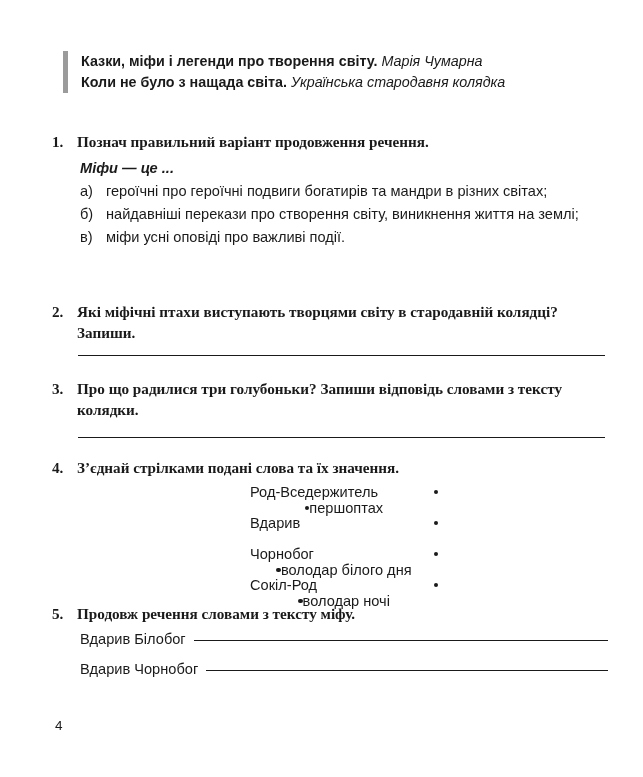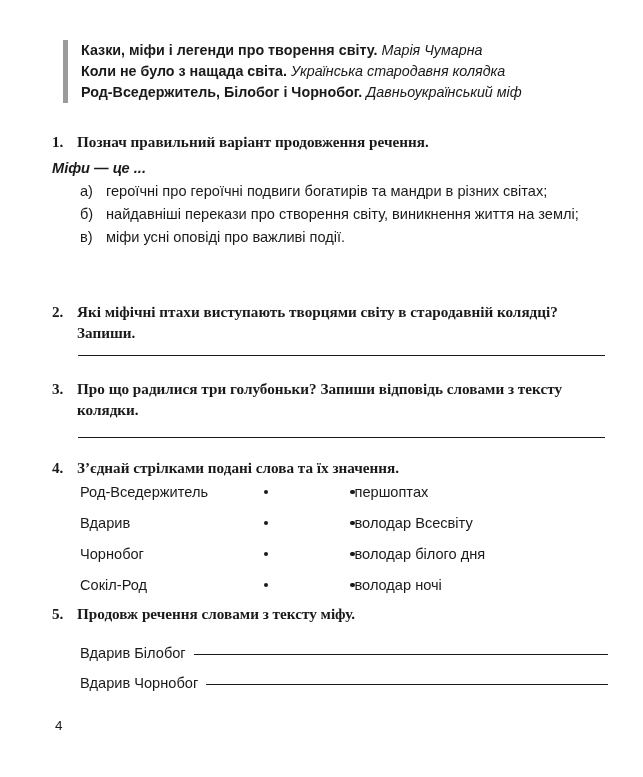--- a/index.html
+++ b/index.html
@@ -20,21 +20,21 @@
     position: absolute;
     left: 0; top: 0;
     width: 643px;
     height: 777px;
   }
 
   
   .header {
     position: absolute;
     left: 63px;
-    top: 40px;
+    top: 51px;
     width: 545px;
     display: flex;
     align-items: stretch;
     justify-content: flex-end;
   }
   .header-bar {
     width: 5px;
     min-width: 5px;
     background: #9b9b9b;
     margin-right: 13px;
@@ -77,20 +77,21 @@
     font-family: "Liberation Serif", serif;
     font-weight: bold;
     font-size: 15.2px;
     line-height: 21px;
     flex: 1;
   }
 
   
   #q1 { top: 131px; }
   .lead-in {
+    margin-left: 28px;
     margin-top: 6px;
     font-family: "Liberation Sans", sans-serif;
     font-weight: bold;
     font-style: italic;
     font-size: 14.6px;
     line-height: 21px;
   }
   .options {
     margin-left: 28px;
     margin-top: 1px;
@@ -127,22 +128,23 @@
 
   
   #q4 { top: 457px; }
   .match {
     margin-top: 6px;
     margin-left: 28px;
     font-size: 14.6px;
   }
   .match-row {
     display: flex;
-    align-items: flex-start;
+    align-items: center;
     height: 31px;
+    flex-direction: column;
   }
   .match-left {
     width: 188px;
     min-width: 188px;
     display: flex;
     align-items: center;
     justify-content: space-between;
   }
   .match-left-label { white-space: nowrap; }
   .dot {
@@ -159,21 +161,21 @@
   }
   .match-right {
     display: flex;
     align-items: center;
     white-space: nowrap;
   }
 
   
   #q5 { top: 603px; }
   .fills {
-    margin-top: 21px;
+    margin-top: 7px;
     margin-left: 28px;
   }
   .fill-row {
     display: flex;
     align-items: baseline;
     height: 30px;
     font-size: 14.6px;
   }
   .fill-label {
     white-space: nowrap;
@@ -204,24 +206,20 @@
     <div class="header-bar" style="background: rgb(155, 155, 155);"></div>
     <div class="header-lines">
       <div class="header-line">
         <span class="hl-title">Казки, міфи і легенди про творення світу.</span>
         <span class="hl-src">Марія Чумарна</span>
       </div>
       <div class="header-line">
         <span class="hl-title">Коли не було з нащада світа.</span>
         <span class="hl-src">Українська стародавня колядка</span>
       </div>
-      <div class="header-line">
-        <span class="hl-title">Род-Вседержитель, Білобог і Чорнобог.</span>
-        <span class="hl-src">Давньоукраїнський міф</span>
-      </div>
     </div>
   </div>
 
   <div class="q" id="q1">
     <div class="q-head">
       <div class="q-num">1.</div>
       <div class="q-text">Познач правильний варіант продовження речення.</div>
     </div>
     <div class="lead-in">Міфи — це ...</div>
     <div class="options">
@@ -274,24 +272,20 @@
           <span>першоптах</span>
         </div>
       </div>
 
       <div class="match-row">
         <div class="match-left">
           <span class="match-left-label">Вдарив</span>
           <span class="dot"></span>
         </div>
         <div class="match-gap"></div>
-        <div class="match-right">
-          <span class="dot"></span>
-          <span>володар Всесвіту</span>
-        </div>
       </div>
 
       <div class="match-row">
         <div class="match-left">
           <span class="match-left-label">Чорнобог</span>
           <span class="dot"></span>
         </div>
         <div class="match-gap"></div>
         <div class="match-right">
           <span class="dot"></span>

